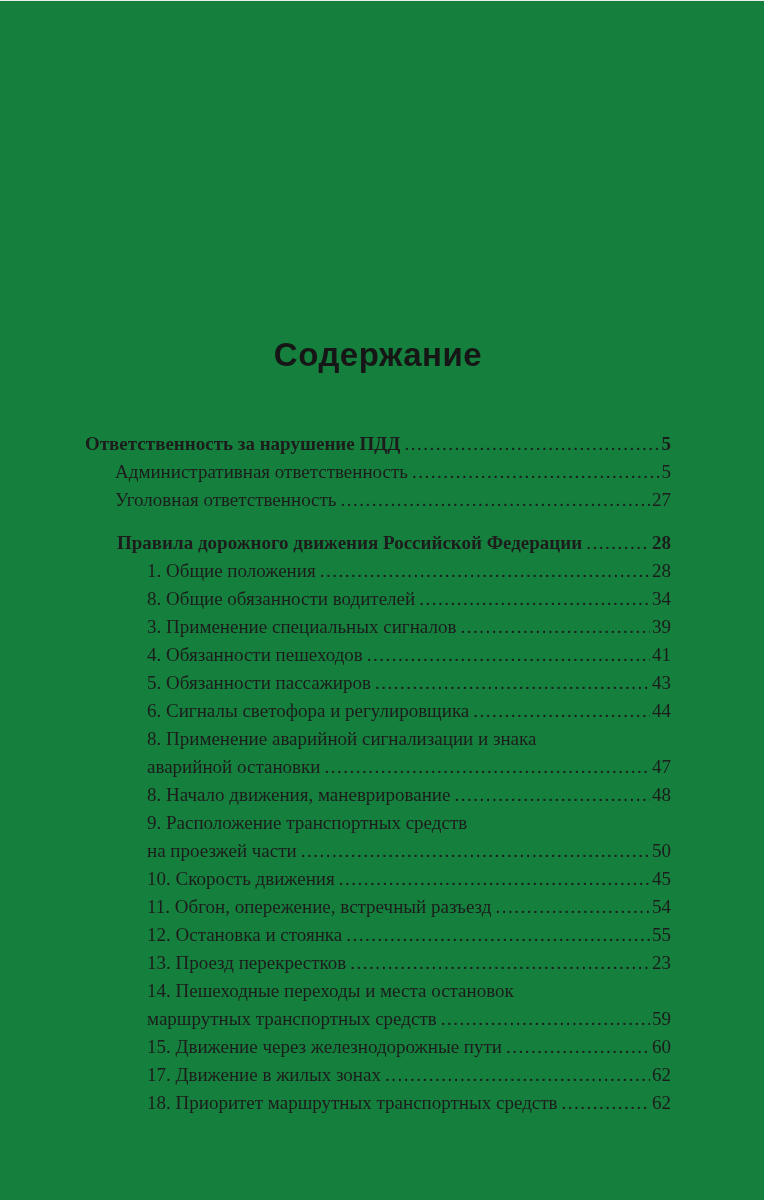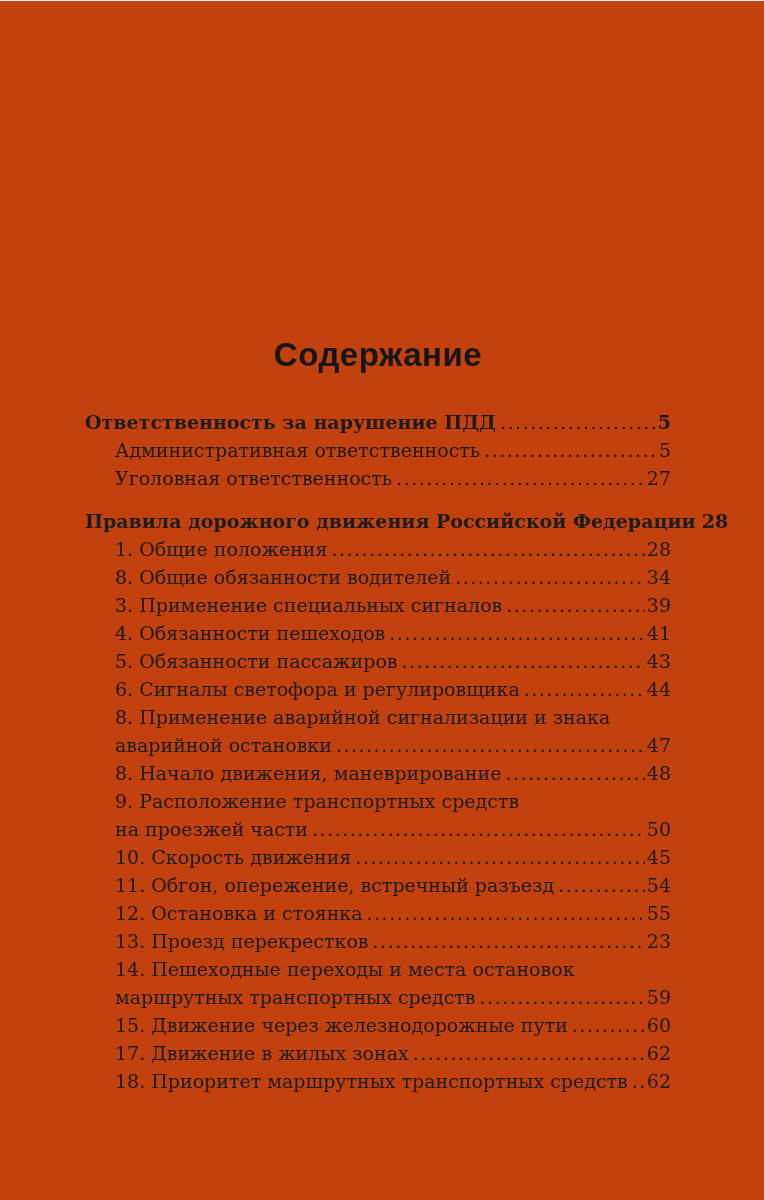--- a/index.html
+++ b/index.html
@@ -4,21 +4,21 @@
 <style>
   html, body {
     margin: 0;
     padding: 0;
     background: #ffffff;
   }
   .page {
     position: relative;
     width: 764px;
     height: 1200px;
-    background: #c2410c;
+    background: #15803d;
     overflow: hidden;
     color: #1c1c1c;
     font-family: "DejaVu Serif", serif;
   }
   .edge-top {
     position: absolute;
     top: 0; left: 0; right: 0;
     height: 1px;
     background: #ededed;
   }
@@ -30,27 +30,29 @@
     text-align: center;
     font-family: "Liberation Sans", "DejaVu Sans", sans-serif;
     font-weight: 700;
     font-size: 33px;
     line-height: 33px;
     letter-spacing: 0.5px;
     color: #161616;
   }
   .toc {
     position: absolute;
-    top: 408px;
+    top: 430px;
     left: 85px;
     width: 586px;
     font-size: 19px;
+    font-family: Liberation Serif, serif;
   }
   .toc-section + .toc-section {
     margin-top: 15px;
+    margin-left: 32px;
   }
   .toc-row {
     display: flex;
     align-items: baseline;
     line-height: 28px;
     white-space: nowrap;
   }
   .toc-header {
     font-weight: 700;
   }

